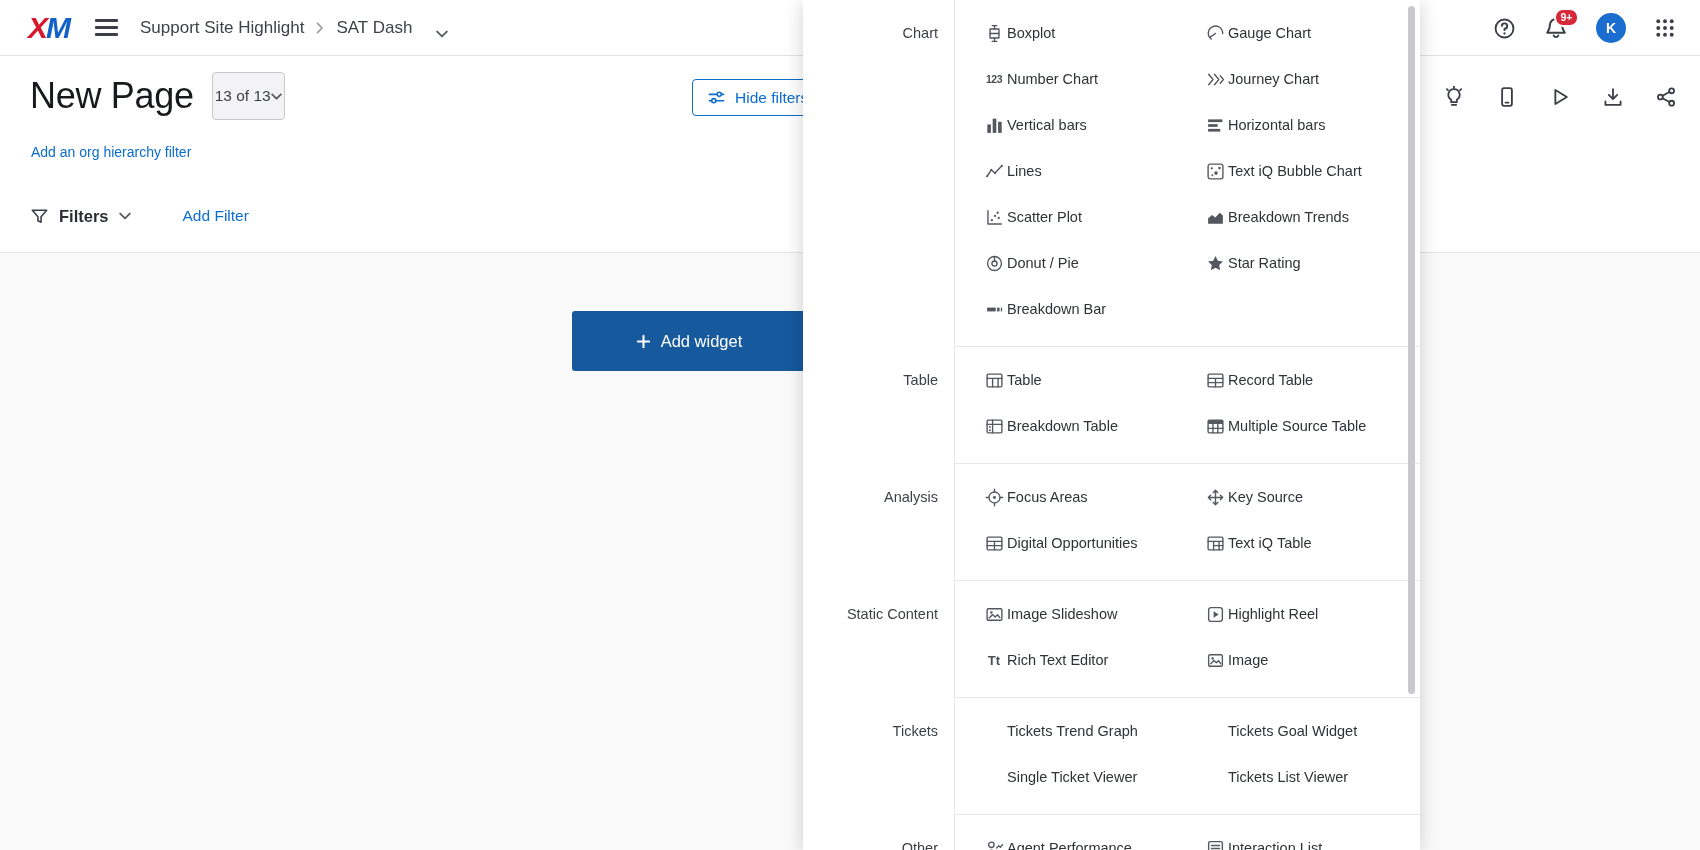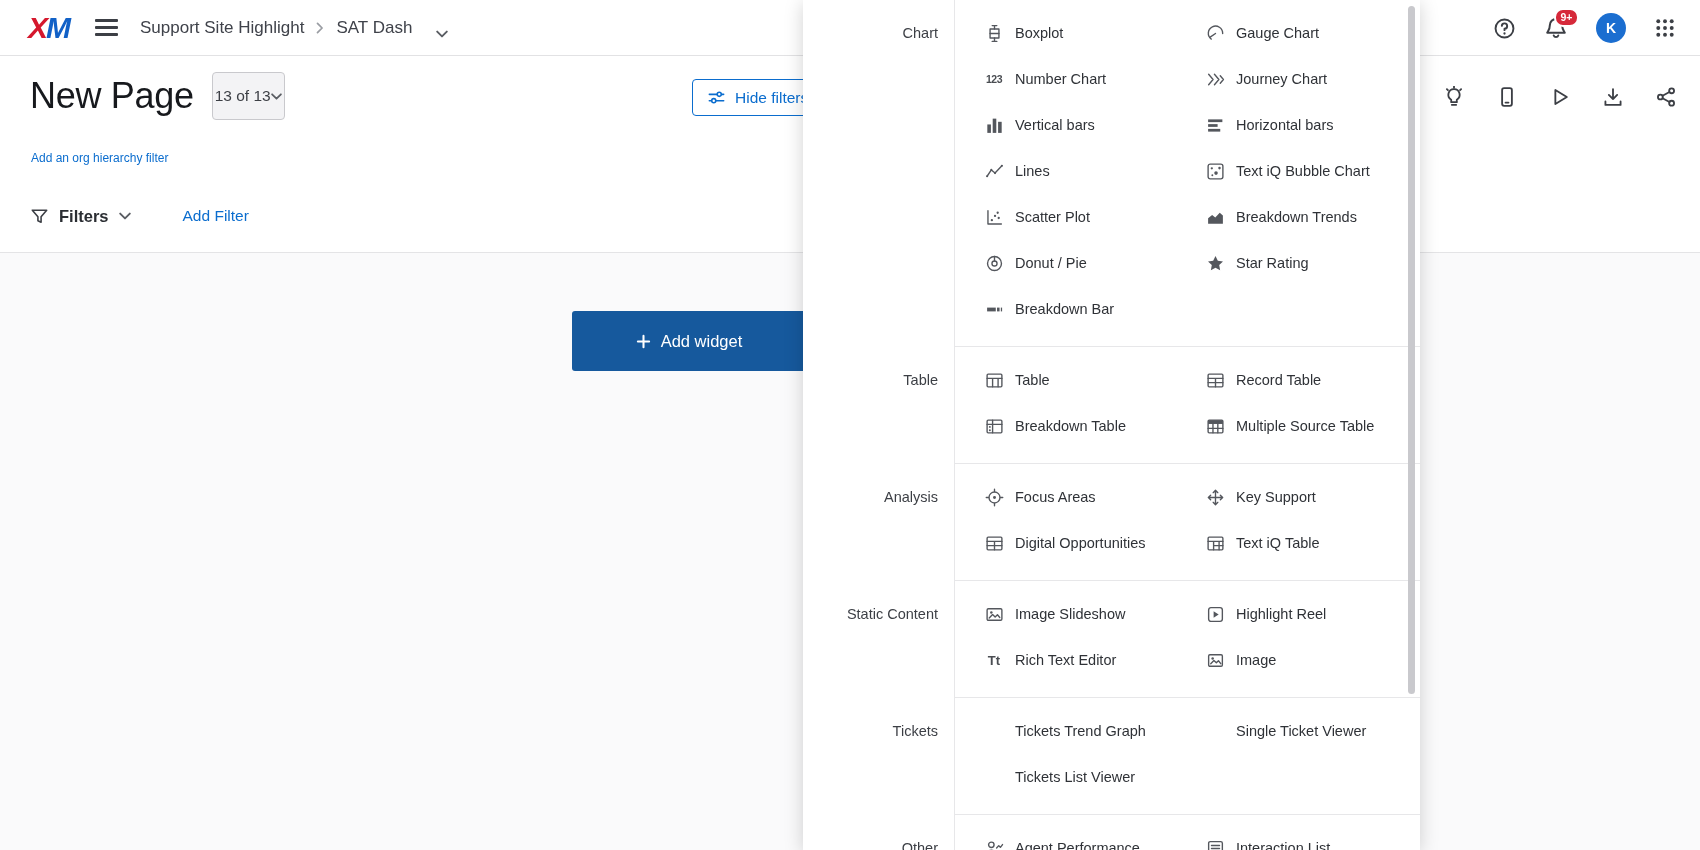--- a/index.html
+++ b/index.html
@@ -38,42 +38,42 @@
   .page-pill{display:flex;align-items:center;height:48px;padding:0 2px;border:1px solid #c9c9cd;
              border-radius:4px;background:#f3f3f5;font-size:15.5px;color:#3c3f45;cursor:pointer}
   .hide-filters{position:absolute;left:692px;top:79px;height:37px;width:160px;display:flex;align-items:center;gap:9px;
                 padding:0 14px;border:1px solid var(--accent-blue,#0b6dce);border-radius:4px;background:#fff;
                 color:var(--accent-blue,#0b6dce);font-size:15.5px;font-weight:500;white-space:nowrap;
                 overflow:hidden;cursor:pointer;z-index:5}
   .hide-filters svg{stroke:var(--accent-blue,#0b6dce);fill:none;stroke-width:1.5;stroke-linecap:round;display:block}
   .header-actions{position:absolute;right:23px;top:86px;display:flex;gap:31px;z-index:4}
 
   
-  .org-link{position:absolute;left:31px;top:151px;font-size:12px;color:var(--accent-blue,#0b6dce);cursor:pointer}
+  .org-link{position:absolute;left:31px;top:144px;font-size:14px;color:var(--accent-blue,#0b6dce);cursor:pointer}
   .filters-row{position:absolute;left:30px;top:197px;height:38px;display:flex;align-items:center;gap:10px}
   .filters-label{font-size:16.5px;font-weight:700;color:#2b2e33;cursor:pointer}
   .add-filter{margin-left:42px;font-size:15.5px;color:var(--accent-blue,#0b6dce);cursor:pointer}
   .canvas-divider{position:absolute;top:252px;left:0;right:0;height:1px;background:#e4e4e6}
   .canvas{position:absolute;top:253px;left:0;right:0;bottom:0;background:#fafafb}
 
   
   .add-widget{position:absolute;left:572px;top:311px;width:234px;height:60px;border-radius:3px;
               background:var(--add-widget-blue,#16599d);color:#fff;display:flex;align-items:center;
               justify-content:center;gap:10px;font-size:16.5px;font-weight:500;cursor:pointer;z-index:2}
   .add-widget svg{stroke:#fff;fill:none;stroke-width:2.2;stroke-linecap:round;display:block}
 
   
   .widget-panel{position:absolute;left:803px;top:0;width:617px;height:850px;background:#fff;z-index:40;
                 box-shadow:0 3px 18px rgba(0,0,0,.18);overflow:hidden}
   .wp-group{display:flex}
   .wp-cat{flex:0 0 151px;width:151px;text-align:right;padding:10px 16px 0 7px;line-height:46px;
           font-size:14.5px;color:#3c3f45}
   .wp-items{flex:1;border-left:1px solid #e7e7e9;border-bottom:1px solid #e7e7e9;display:grid;
             grid-template-columns:221px 1fr;grid-auto-rows:46px;padding:10px 0 14px 0;align-content:start}
-  .wp-item{display:flex;align-items:center;padding-left:29px;gap:11px;cursor:pointer}
+  .wp-item{display:flex;align-items:center;padding-left:29px;gap:3px;cursor:pointer}
   .wi{width:20px;height:20px;flex:0 0 20px;display:flex;align-items:center;justify-content:center}
   .wi svg{width:19px;height:19px;stroke:#54575d;fill:none;stroke-width:1.3;stroke-linecap:round;
           stroke-linejoin:round;display:block}
   .wi-txt{font-size:10.5px;font-weight:700;color:#4a4d52;letter-spacing:-.5px}
   .wi-tt{font-size:13px;letter-spacing:0}
   .wp-label{font-size:14.5px;color:#2f3237;white-space:nowrap}
   .panel-scrollbar{position:absolute;right:5px;top:6px;width:7px;height:688px;border-radius:4px;
                    background:#c9c9cd;cursor:pointer}
 </style>
 </head>
@@ -430,21 +430,21 @@
                 </svg>
               </span>
               <span class="wp-label">Focus Areas</span>
             </div>
             <div class="wp-item">
               <span class="wi">
                 <svg viewBox="0 0 18 18">
                   <path d="M9 2.2v13.6M2.2 9h13.6M6.8 4.4L9 2.2l2.2 2.2M6.8 13.6L9 15.8l2.2-2.2M4.4 6.8L2.2 9l2.2 2.2M13.6 6.8L15.8 9l-2.2 2.2"></path>
                 </svg>
               </span>
-              <span class="wp-label">Key Support</span>
+              <span class="wp-label">Key Source</span>
             </div>
             <div class="wp-item">
               <span class="wi">
                 <svg viewBox="0 0 18 18">
                   <rect x="2" y="3" width="14" height="12" rx="1"></rect>
                   <path d="M2 7h14M9 7v8M2 11h14"></path>
                 </svg>
               </span>
               <span class="wp-label">Digital Opportunities</span>
             </div>
@@ -501,20 +501,24 @@
         </section>
         <section class="wp-group">
           <div class="wp-cat">Tickets</div>
           <div class="wp-items">
             <div class="wp-item">
               <span class="wi"></span>
               <span class="wp-label">Tickets Trend Graph</span>
             </div>
             <div class="wp-item">
               <span class="wi"></span>
+              <span class="wp-label">Tickets Goal Widget</span>
+            </div>
+            <div class="wp-item">
+              <span class="wi"></span>
               <span class="wp-label">Single Ticket Viewer</span>
             </div>
             <div class="wp-item">
               <span class="wi"></span>
               <span class="wp-label">Tickets List Viewer</span>
             </div>
           </div>
         </section>
         <section class="wp-group">
           <div class="wp-cat">Other</div>

